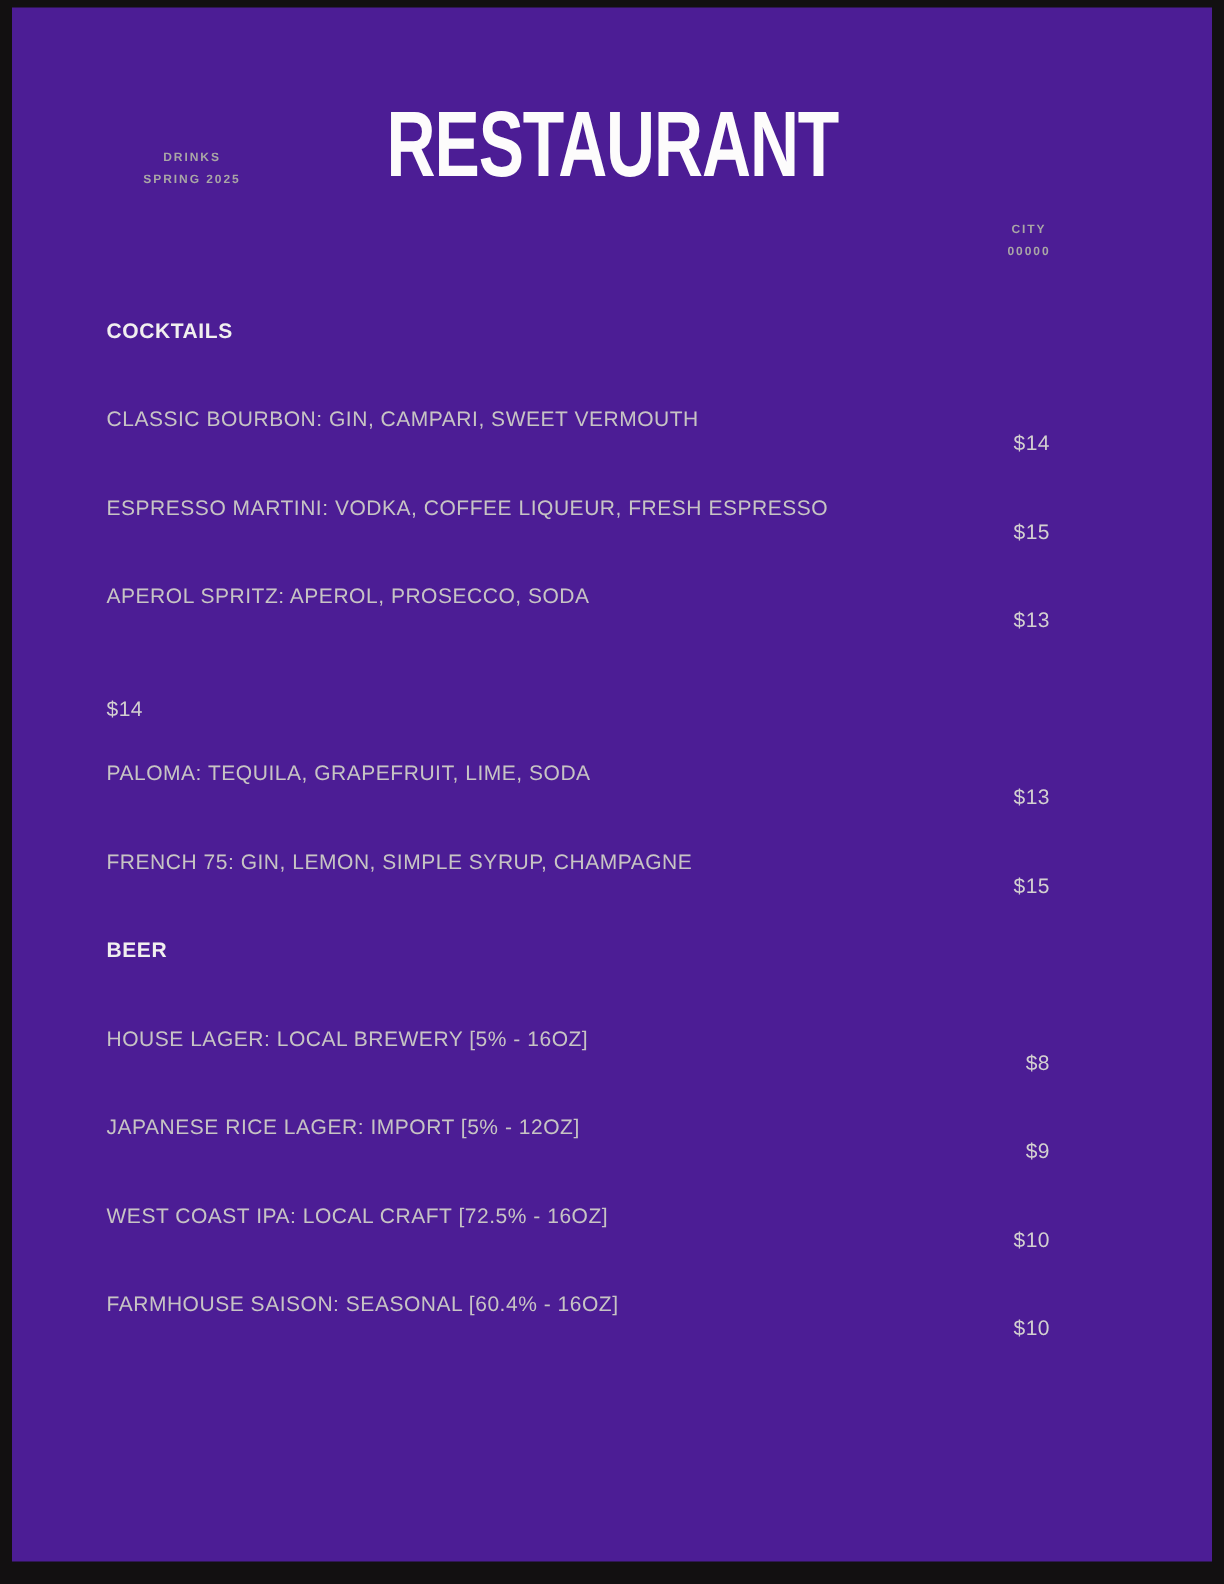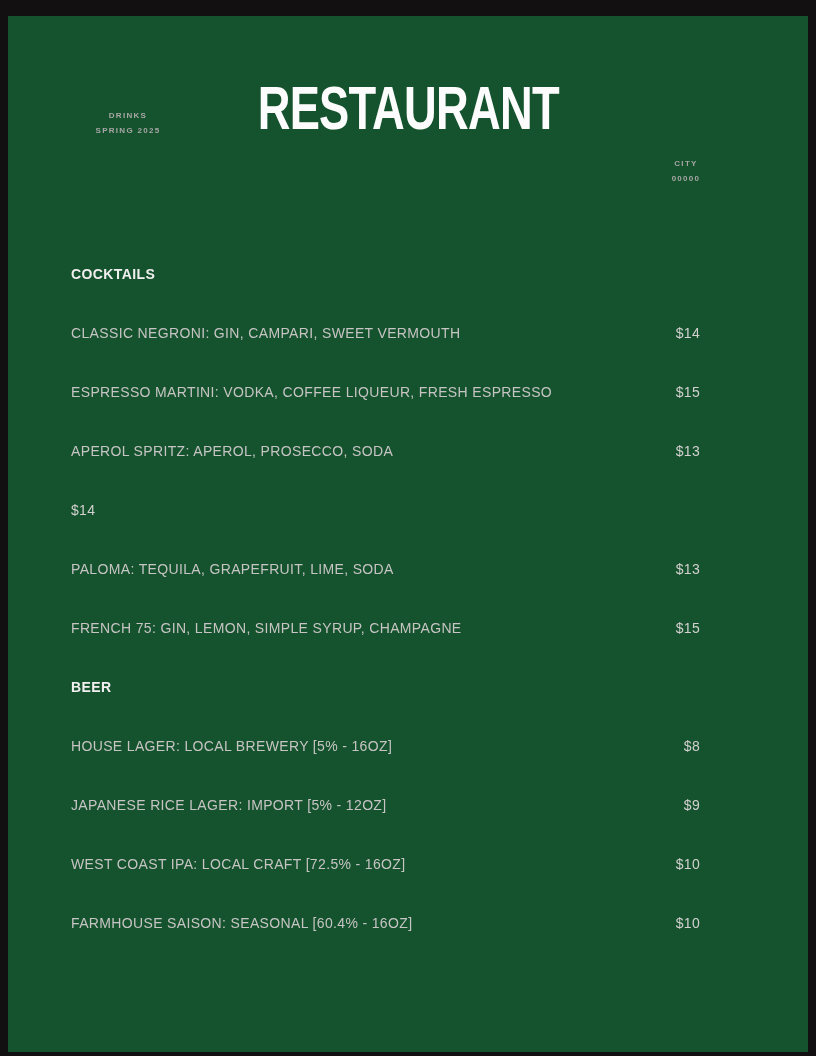--- a/index.html
+++ b/index.html
@@ -7,24 +7,24 @@
     padding: 0;
     width: 816px;
     height: 1056px;
     background: #121011;
     overflow: hidden;
     font-family: "Liberation Sans", sans-serif;
   }
   .page {
     position: absolute;
     left: 8px;
-    top: 16px;
+    top: 5px;
     width: 800px;
     height: 1036px;
-    background: #14532d;
+    background: #4c1d95;
   }
   
   .header {
     position: relative;
     height: 207px;
   }
   .title {
     position: absolute;
     left: 0;
     right: 0;
@@ -58,21 +58,21 @@
   
   .menu {
     position: absolute;
     top: 207px;
     left: 63px;
     right: 108px;
   }
   .row {
     height: 59px;
     display: flex;
-    align-items: flex-end;
+    align-items: flex-start;
     justify-content: space-between;
   }
   .section-name {
     font-size: 14px;
     font-weight: 600;
     letter-spacing: 0.4px;
     color: #f1efef;
   }
   .item-label {
     font-size: 14px;
@@ -107,21 +107,21 @@
     </div>
   </div>
 
   <div class="menu">
 
     <div class="row">
       <span class="section-name">COCKTAILS</span>
     </div>
 
     <div class="row">
-      <span class="item-label">CLASSIC NEGRONI: GIN, CAMPARI, SWEET VERMOUTH</span>
+      <span class="item-label">CLASSIC BOURBON: GIN, CAMPARI, SWEET VERMOUTH</span>
       <span class="item-price">$14</span>
     </div>
     <div class="row">
       <span class="item-label">ESPRESSO MARTINI: VODKA, COFFEE LIQUEUR, FRESH ESPRESSO</span>
       <span class="item-price">$15</span>
     </div>
     <div class="row">
       <span class="item-label">APEROL SPRITZ: APEROL, PROSECCO, SODA</span>
       <span class="item-price">$13</span>
     </div>

